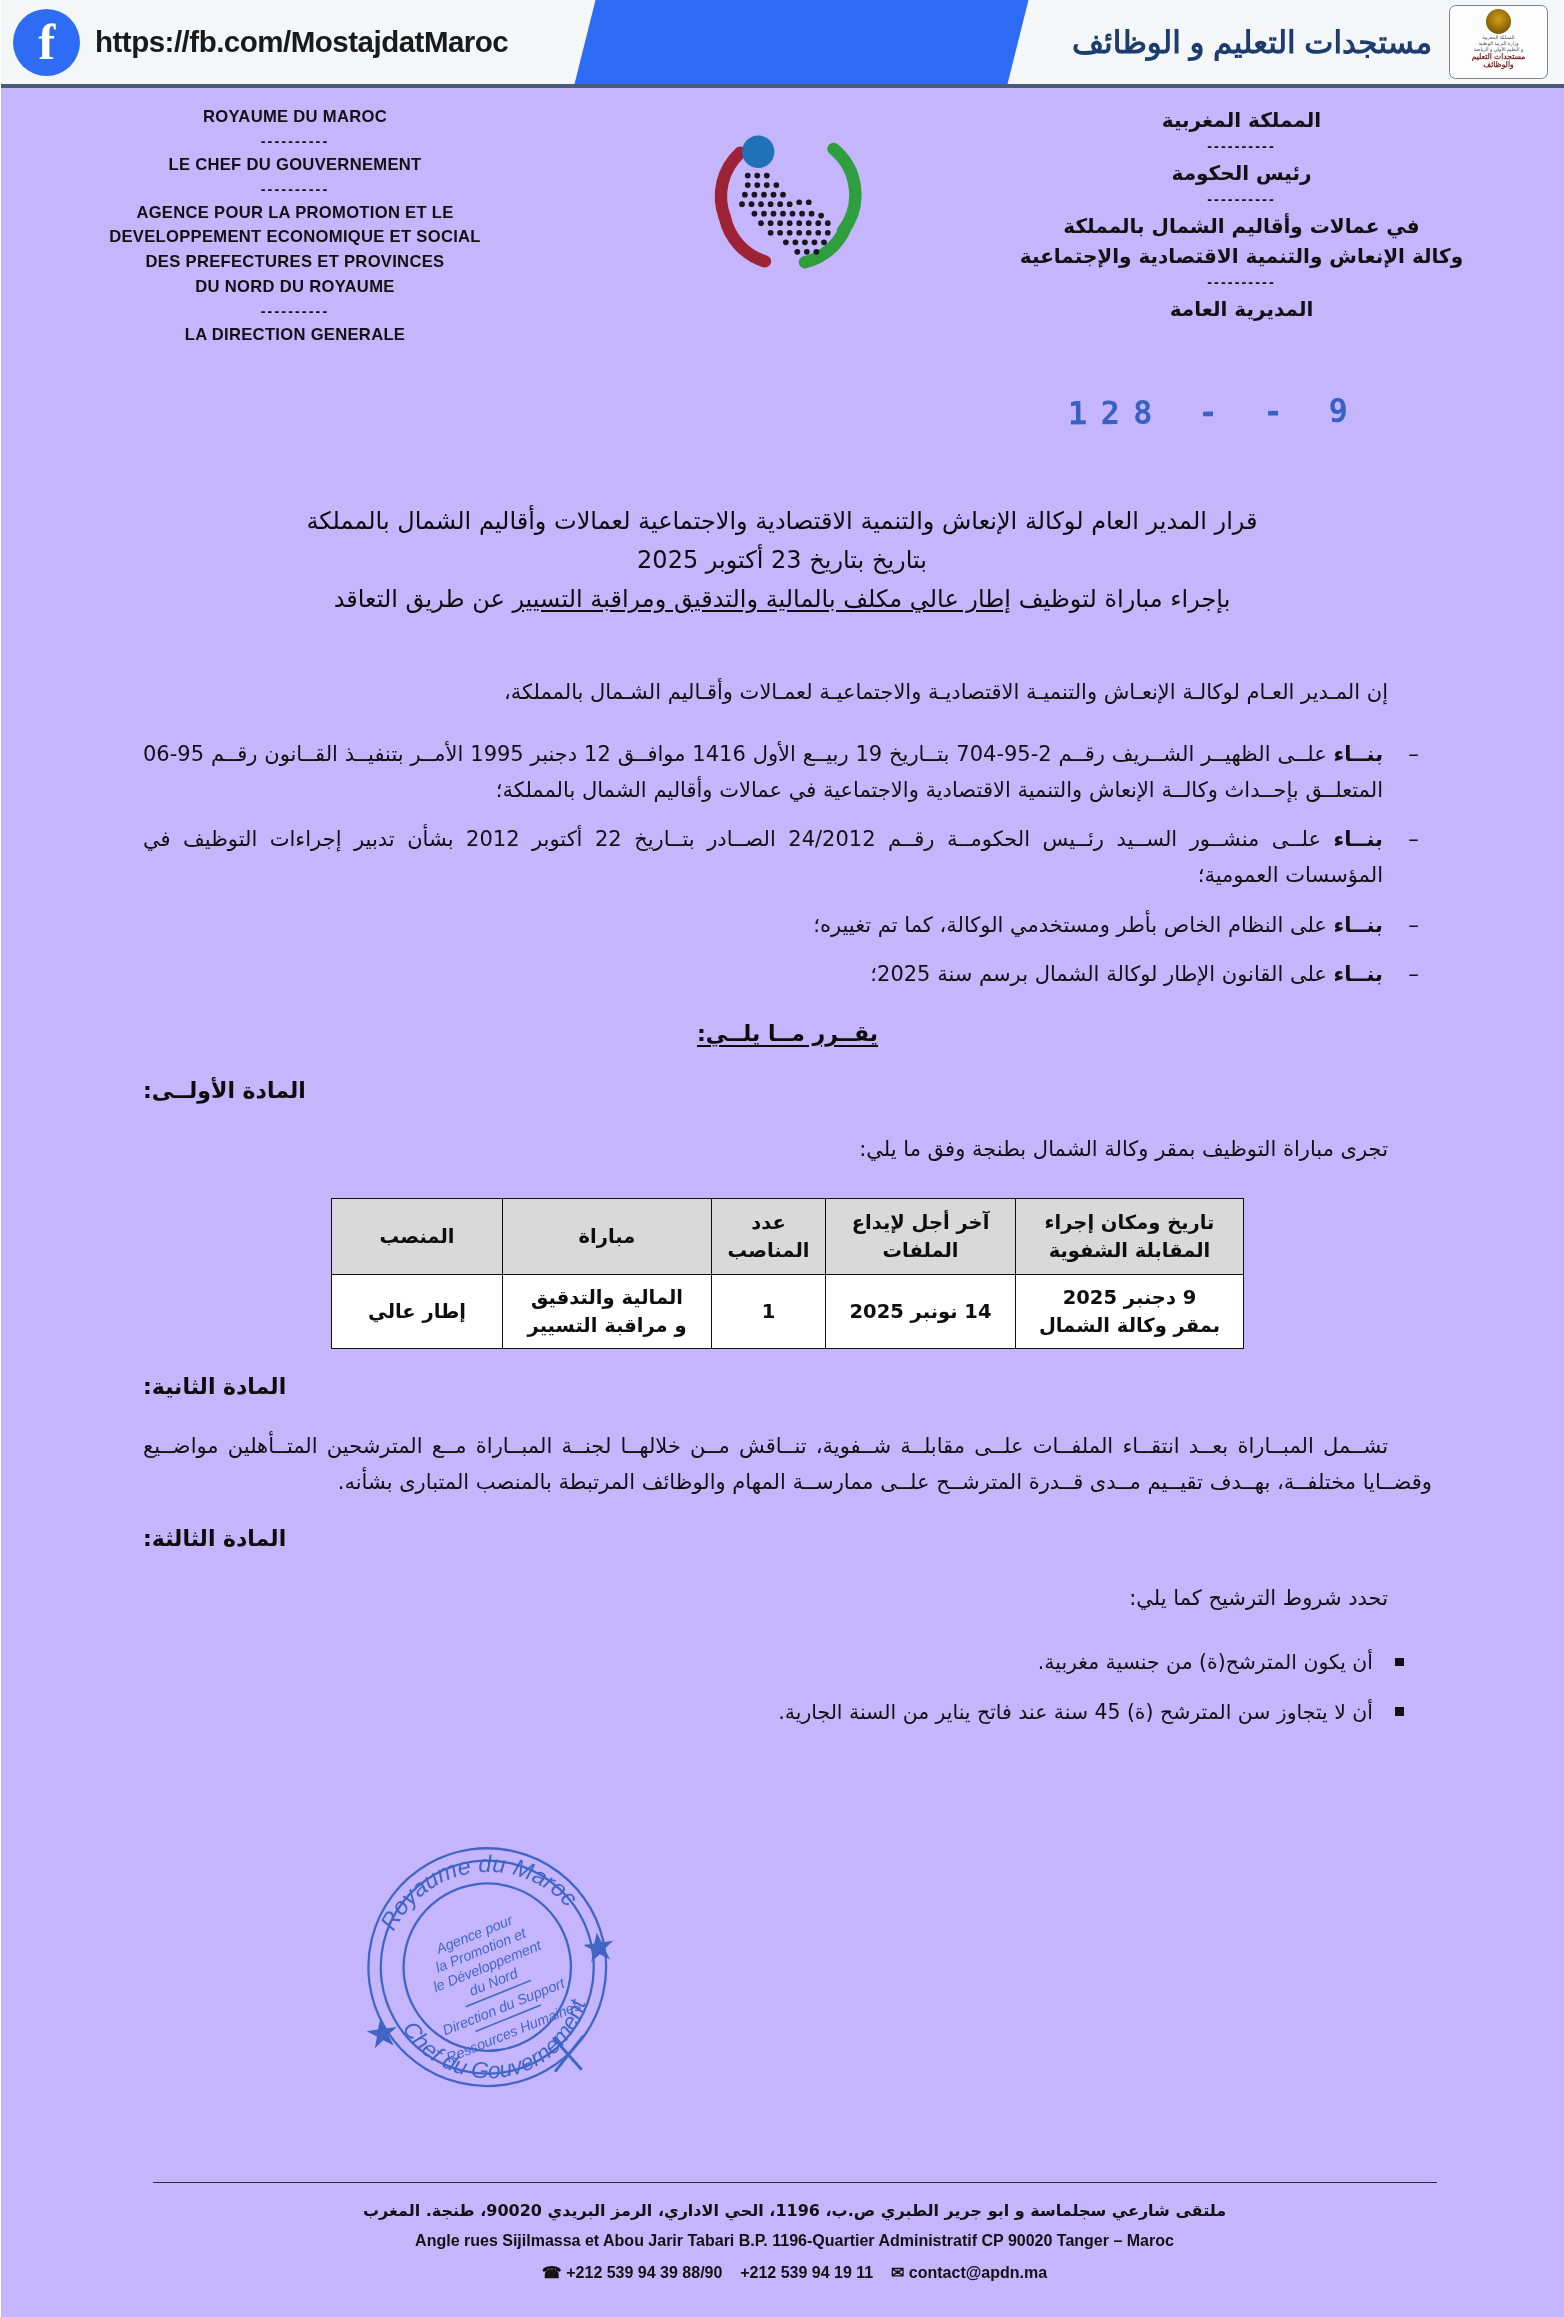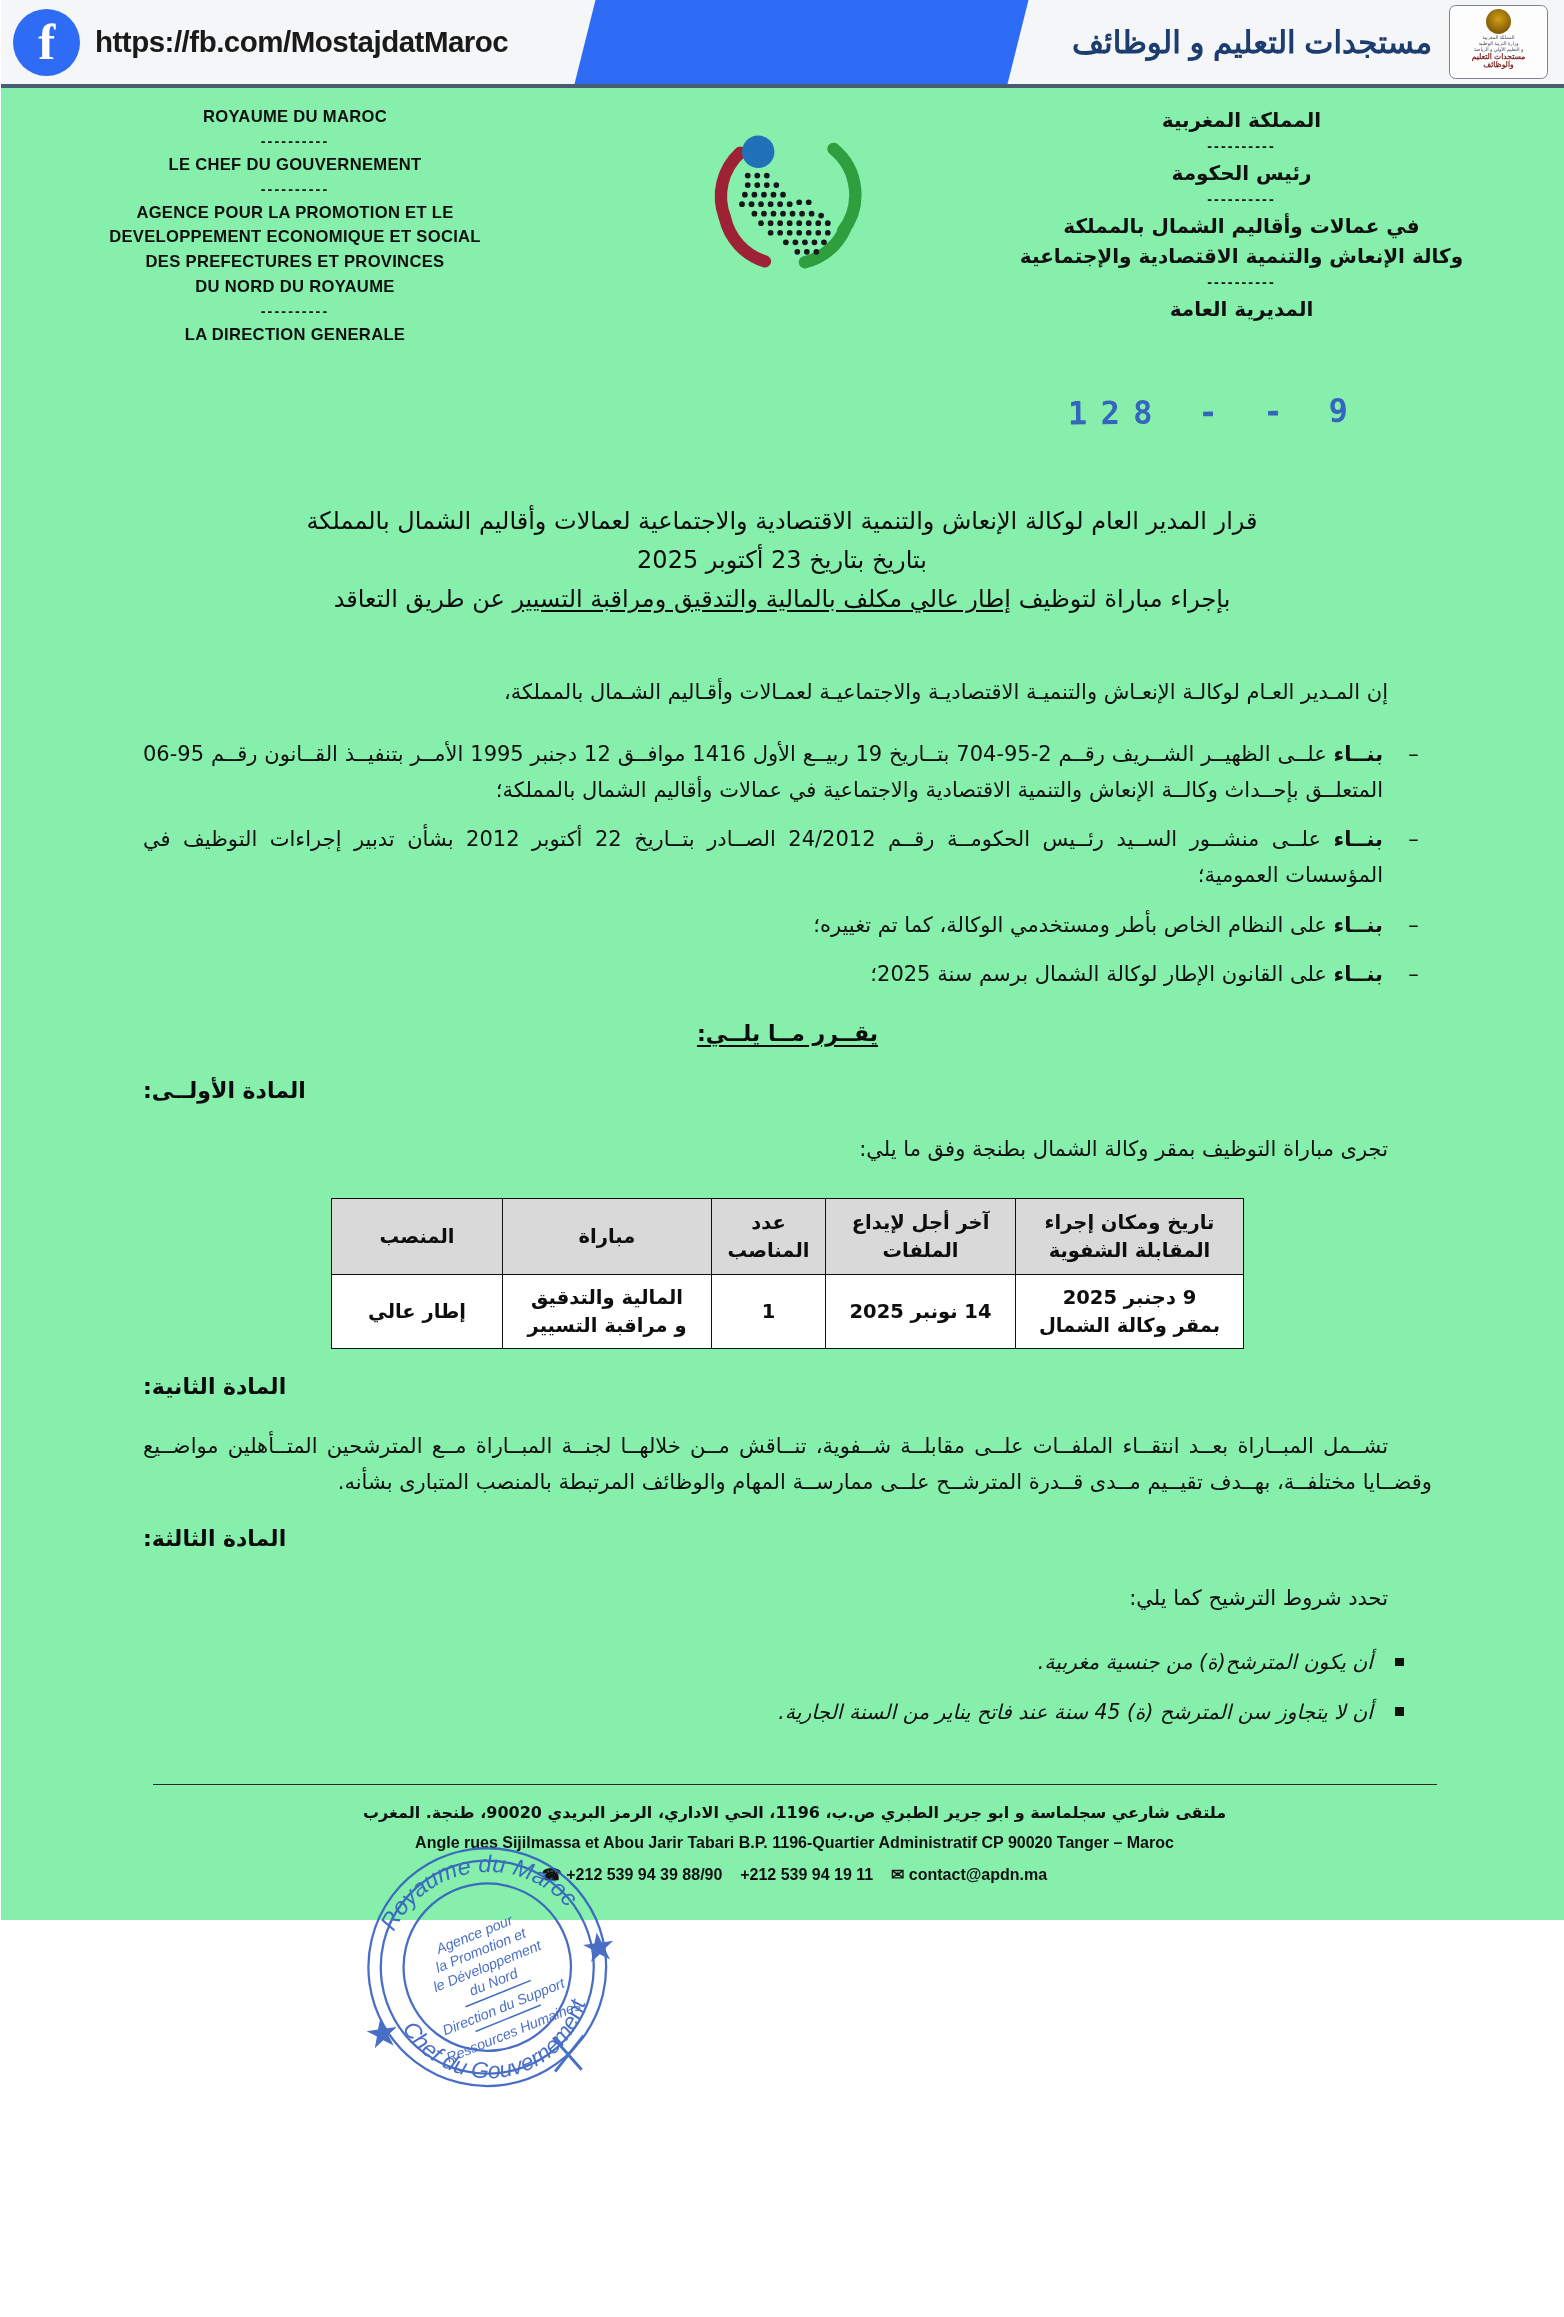--- a/index.html
+++ b/index.html
@@ -57,22 +57,22 @@
   .promo-seal .crest{
     width:25px;height:25px;border-radius:50%;
     background:radial-gradient(circle at 50% 40%, #d4a017 0%, #8d6608 60%, #5d4405 100%);
     margin-bottom:1px;
   }
   .promo-seal .line{ font-size:4.8px; color:#4b4b5c; line-height:1.25; direction:rtl;}
   .promo-seal .bold{ font-size:7.6px;font-weight:bold;color:#7a1f1f;line-height:1.15;direction:rtl;}
 
   
   .sheet{
-    position:absolute; top:84px; left:0; width:1565px; height:1836px;
-    background:#86efac;
+    position:absolute; top:84px; left:0; width:1565px; height:2234px;
+    background:#c4b5fd;
   }
   .sheet::before{
     content:""; position:absolute; top:0; left:0; width:100%; height:3.8px;
     background:#4a5c74;
   }
 
   
   .letterhead{
     position:absolute; top:21px; left:0; width:1565px; height:304px;
   }
@@ -168,21 +168,21 @@
   }
   table.recruit th{ background:#d9d9d9; height:76px; }
   table.recruit td{ background:#ffffff; height:74px; }
   .c-date{ width:228px; }
   .c-deadline{ width:190px; }
   .c-count{ width:114px; }
   .c-spec{ width:209px; }
   .c-post{ width:171px; }
 
   
-  ul.sqlist{ list-style:none; margin:29px 0 0 0; padding:0;font-style:italic; }
+  ul.sqlist{ list-style:none; margin:29px 0 0 0; padding:0; }
   ul.sqlist > li{
     position:relative; padding-right:59px; margin-bottom:15px;
     font-size:20.4px; line-height:1.7; color:#111; text-align:right;
   }
   ul.sqlist > li::before{
     content:""; position:absolute; right:28.5px; top:12.4px;
     width:8.6px; height:8.6px; background:#111;
   }
 
   

